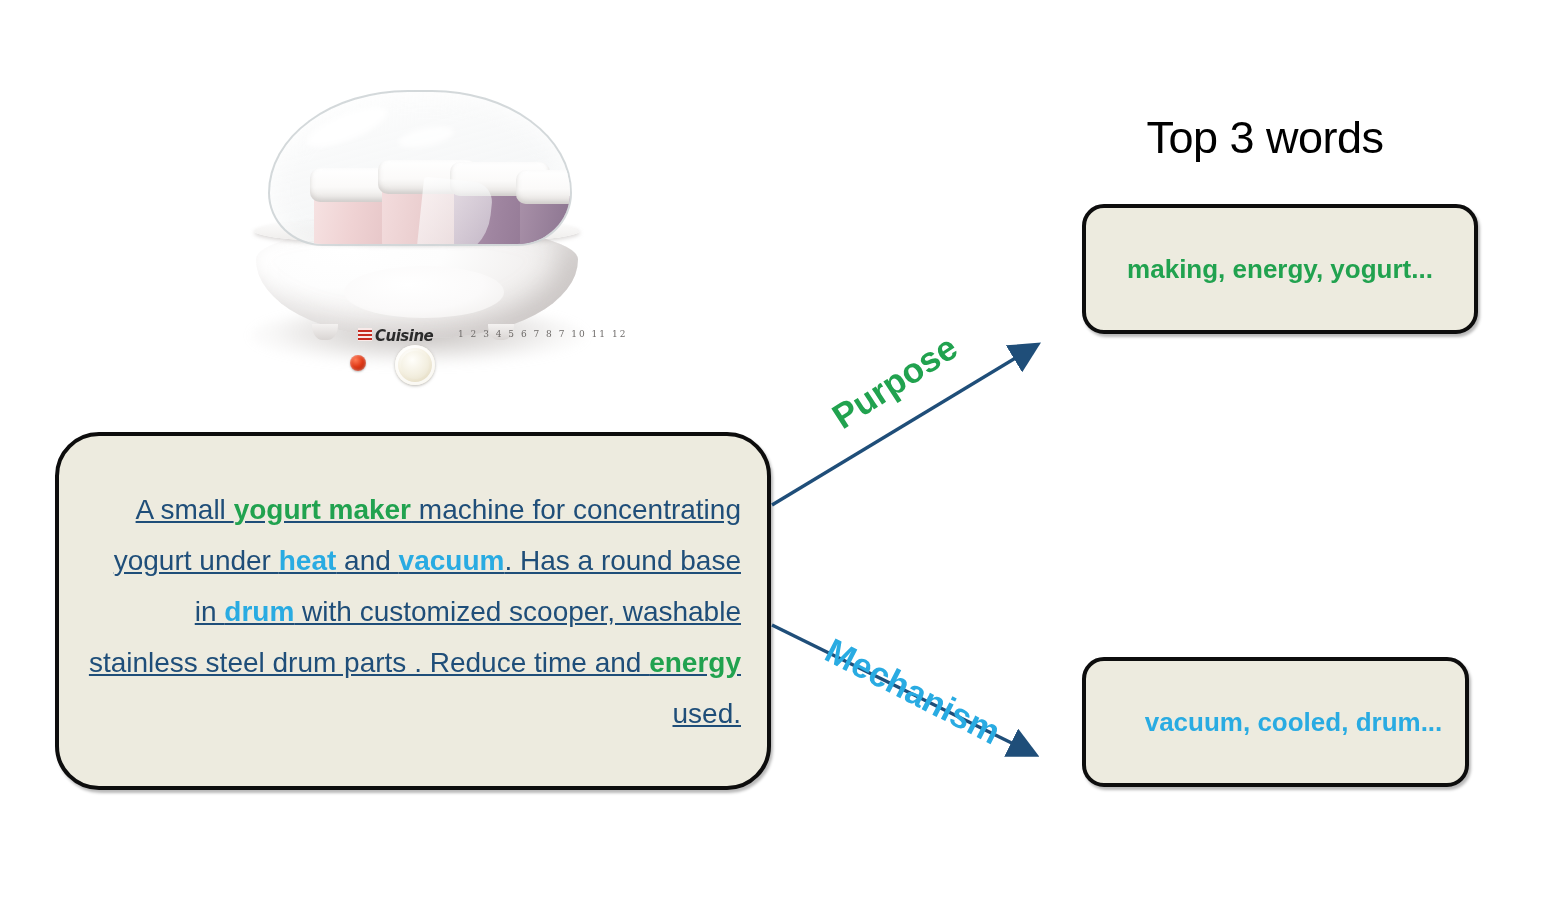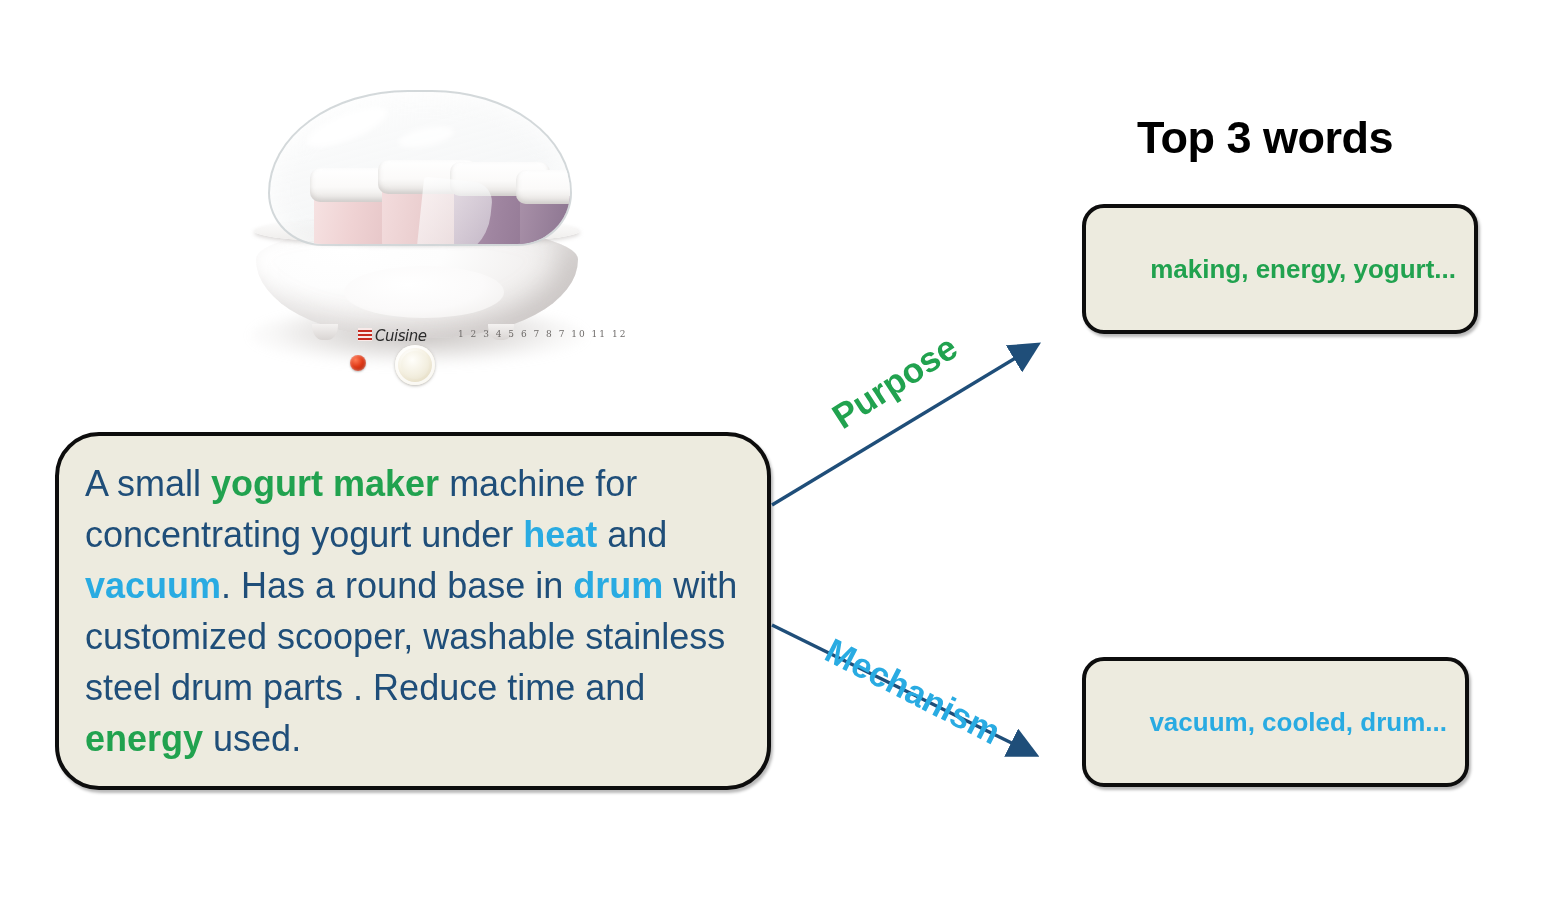--- a/index.html
+++ b/index.html
@@ -157,21 +157,21 @@
     border-radius: 50%;
     background: radial-gradient(ellipse at 40% 35%, #ffffff 0%, #fbfafa 55%, #eeecea 100%);
   }
   .pp-brand {
     position: absolute;
     left: 143px;
     top: 249px;
     font-family: "DejaVu Sans", sans-serif;
     font-size: 15px;
     font-style: italic;
-    font-weight: normal;
+    font-weight: bold;
     color: #2b2b2b;
     letter-spacing: -0.5px;
     white-space: nowrap;
   }
   .pp-logo {
     position: absolute;
     left: 126px;
     top: 250px;
     width: 14px;
     height: 13px;
@@ -228,21 +228,21 @@
   }
 
   
   #top3-title {
     position: absolute;
     left: 1100px;
     top: 112px;
     width: 330px;
     text-align: center;
     font-size: 45px;
-    font-weight: bold;
+    font-weight: normal;
     color: #000000;
     letter-spacing: -0.5px;
     white-space: nowrap;
   }
 
   
   .rbox {
     position: absolute;
     background: #EDEBDF;
     border: 4px solid #0d0d0d;
@@ -254,25 +254,26 @@
   }
   #desc-box {
     left: 55px;
     top: 432px;
     width: 716px;
     height: 358px;
     border-radius: 44px;
     padding: 0 26px;
   }
   #desc-text {
-    font-size: 36px;
+    font-size: 28px;
     line-height: 51px;
     color: #1F4E79;
-    text-align: left;
+    text-align: right;
     width: 100%;
+    text-decoration: underline;
   }
   #desc-text b { font-weight: bold; }
   .kw-green { color: #21A24F; font-weight: bold; }
   .kw-blue  { color: #29ABE2; font-weight: bold; }
 
   #purpose-box {
     left: 1082px;
     top: 204px;
     width: 396px;
     height: 130px;
@@ -283,21 +284,21 @@
     top: 657px;
     width: 387px;
     height: 130px;
     border-radius: 22px;
     padding-left: 36px;
   }
   .kw-list {
     font-size: 26px;
     line-height: 44px;
     font-weight: bold;
-    text-align: right;
+    text-align: center;
     width: 100%;
     padding: 0 18px;
     box-sizing: border-box;
   }
   #purpose-words   { color: #21A24F; }
   #mechanism-words { color: #29ABE2; }
 
   
   #arrow-layer {
     position: absolute;

